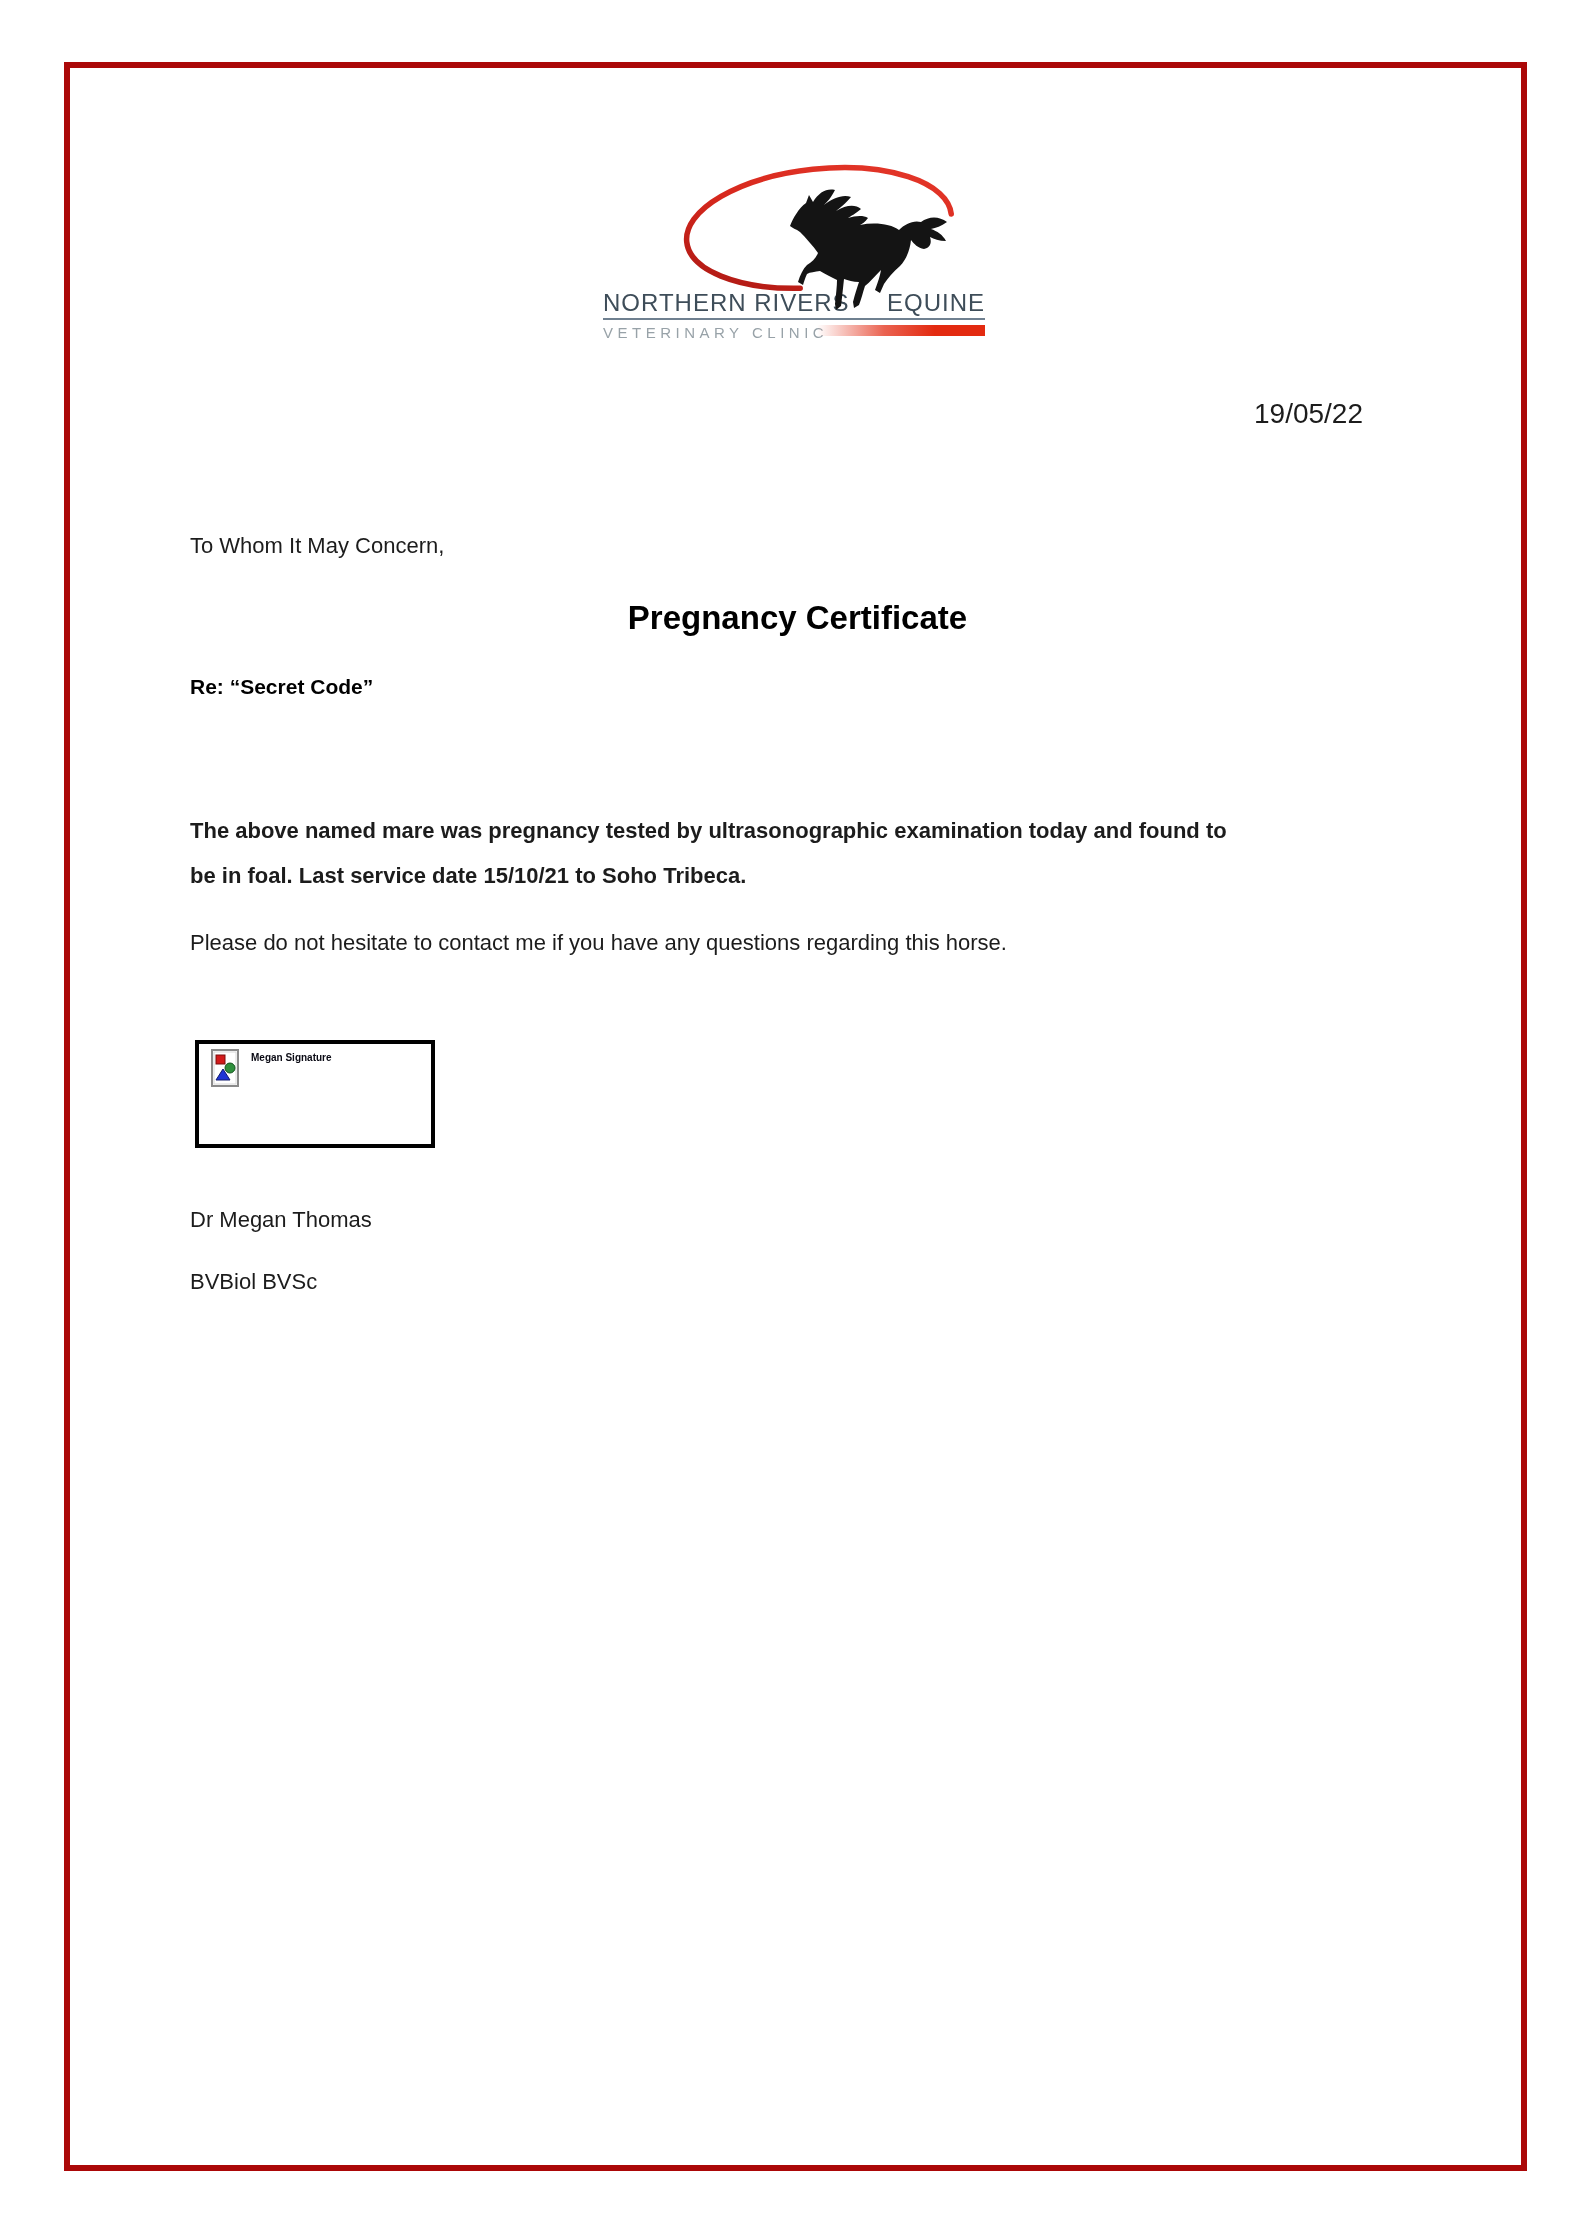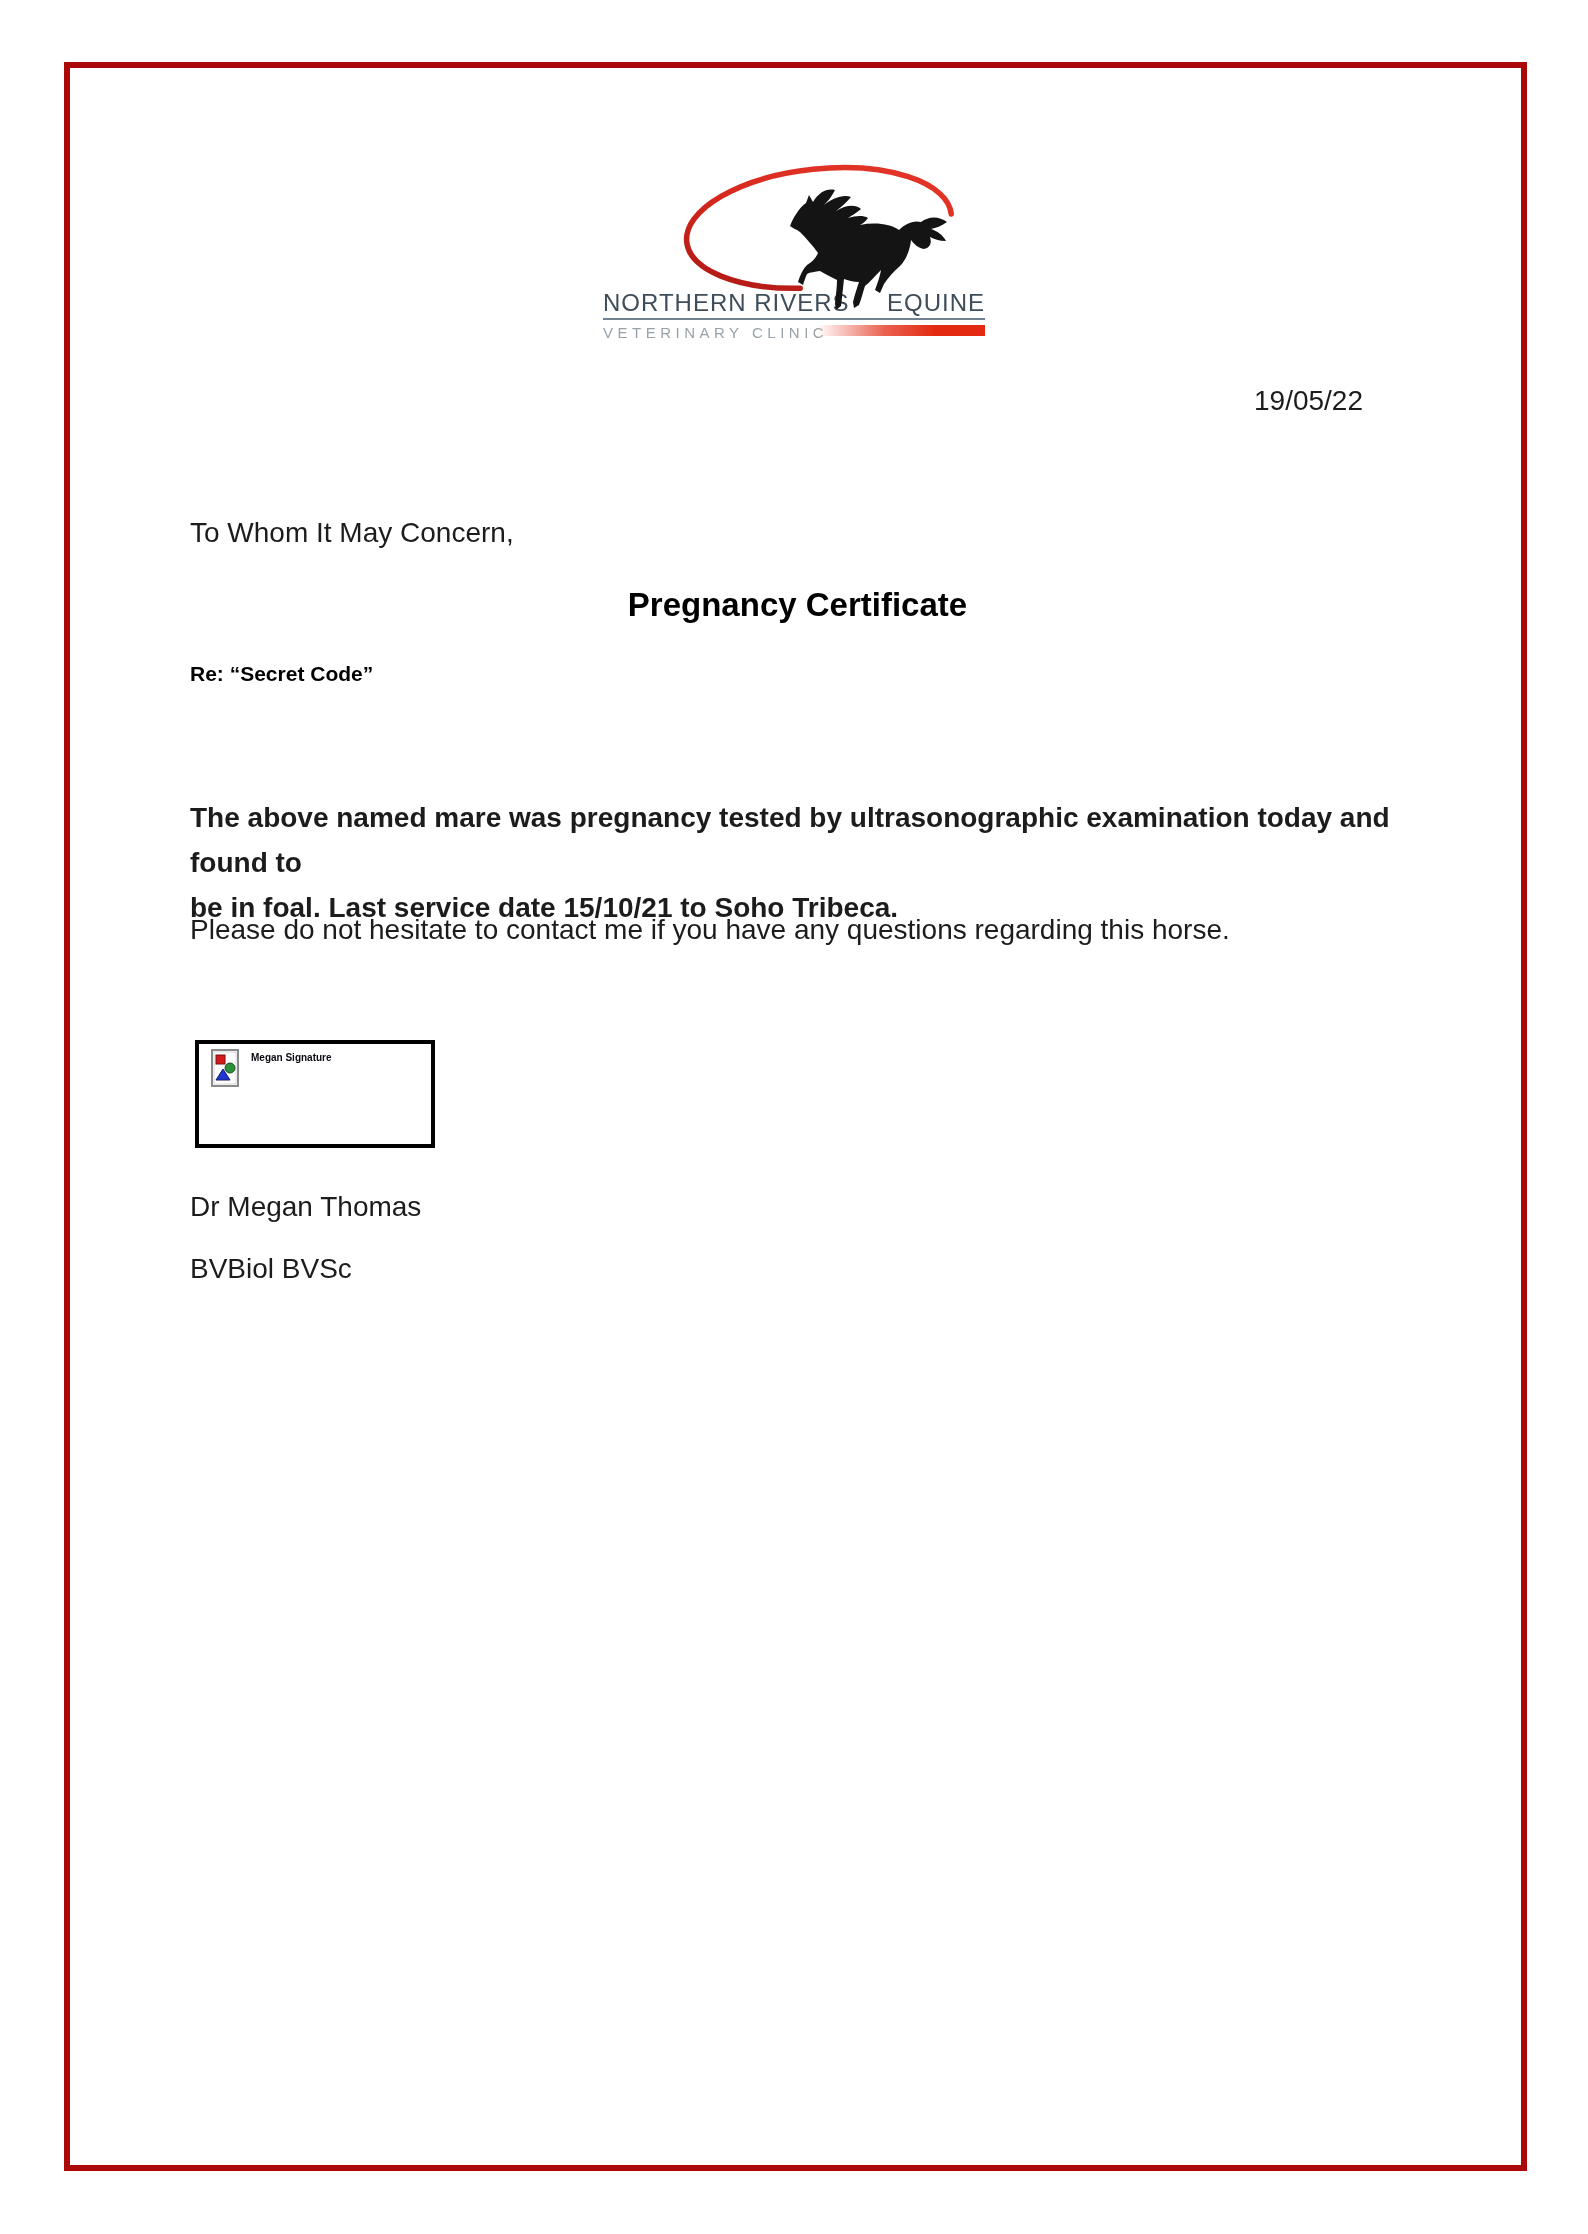--- a/index.html
+++ b/index.html
@@ -48,22 +48,22 @@
   }
   .logo-subtitle{
     position:absolute;left:0;top:1px;
     font-size:15px;letter-spacing:4.5px;color:#98A2A8;white-space:nowrap;
   }
   .logo-redbar{
     position:absolute;right:0;top:2px;width:168px;height:11px;
     background:linear-gradient(to right, rgba(227,46,22,0) 0%, rgba(227,46,22,.75) 40%, #E32A10 70%, #E32A10 100%);
   }
   
-  .abs{position:absolute;}
-  .content-line{left:190px;width:1215px;font-size:28px;line-height:40px;}
+  .abs{position:absolute;margin-top:13px;}
+  .content-line{left:190px;width:1215px;font-size:22px;line-height:40px;}
   .date-line{top:381px;text-align:right;padding-right:42px;box-sizing:border-box;font-size:28px;}
   .salutation{top:513px;}
   .doc-title{left:190px;width:1215px;top:586px;text-align:center;font-size:33px;font-weight:bold;color:#000;}
   .doc-subject{left:190px;width:1215px;top:662px;text-align:left;font-size:21px;font-weight:bold;color:#000;}
   .para1{top:795px;line-height:45px;font-weight:bold;}
   .para2{top:910px;}
   .closing{top:978px;}
   .signoff-name{top:1187px;}
   .signoff-cred{top:1249px;}
   

